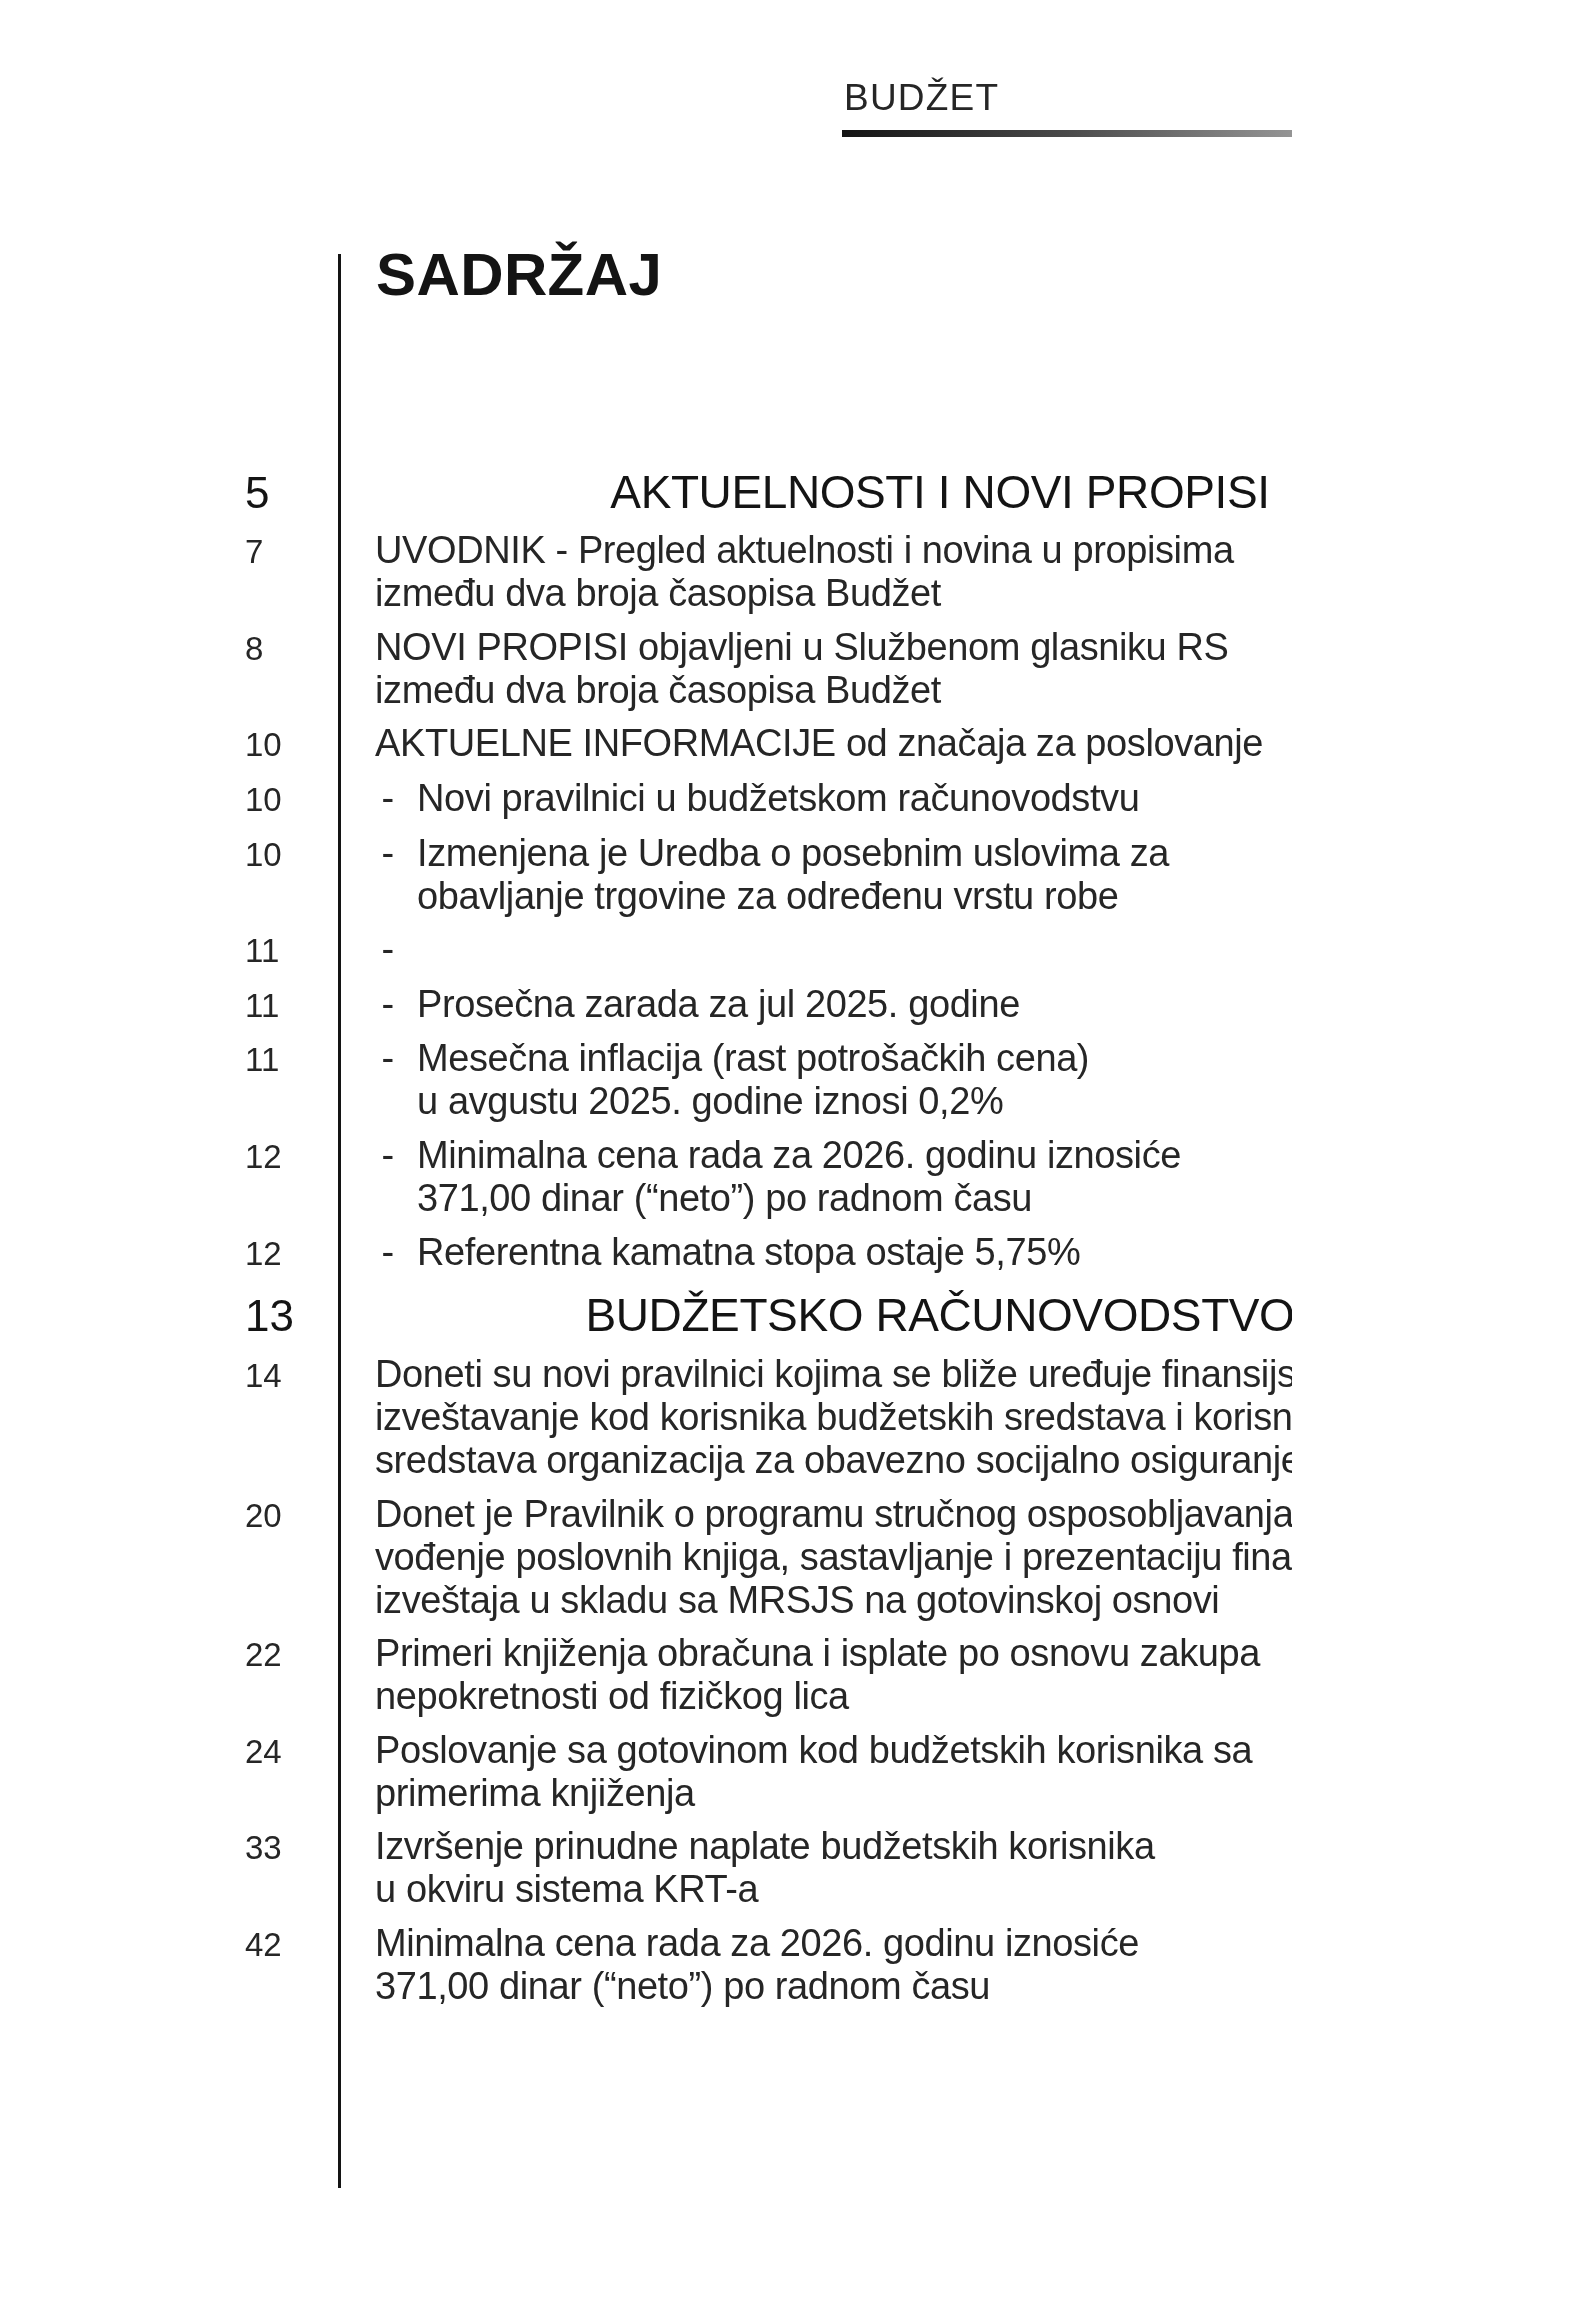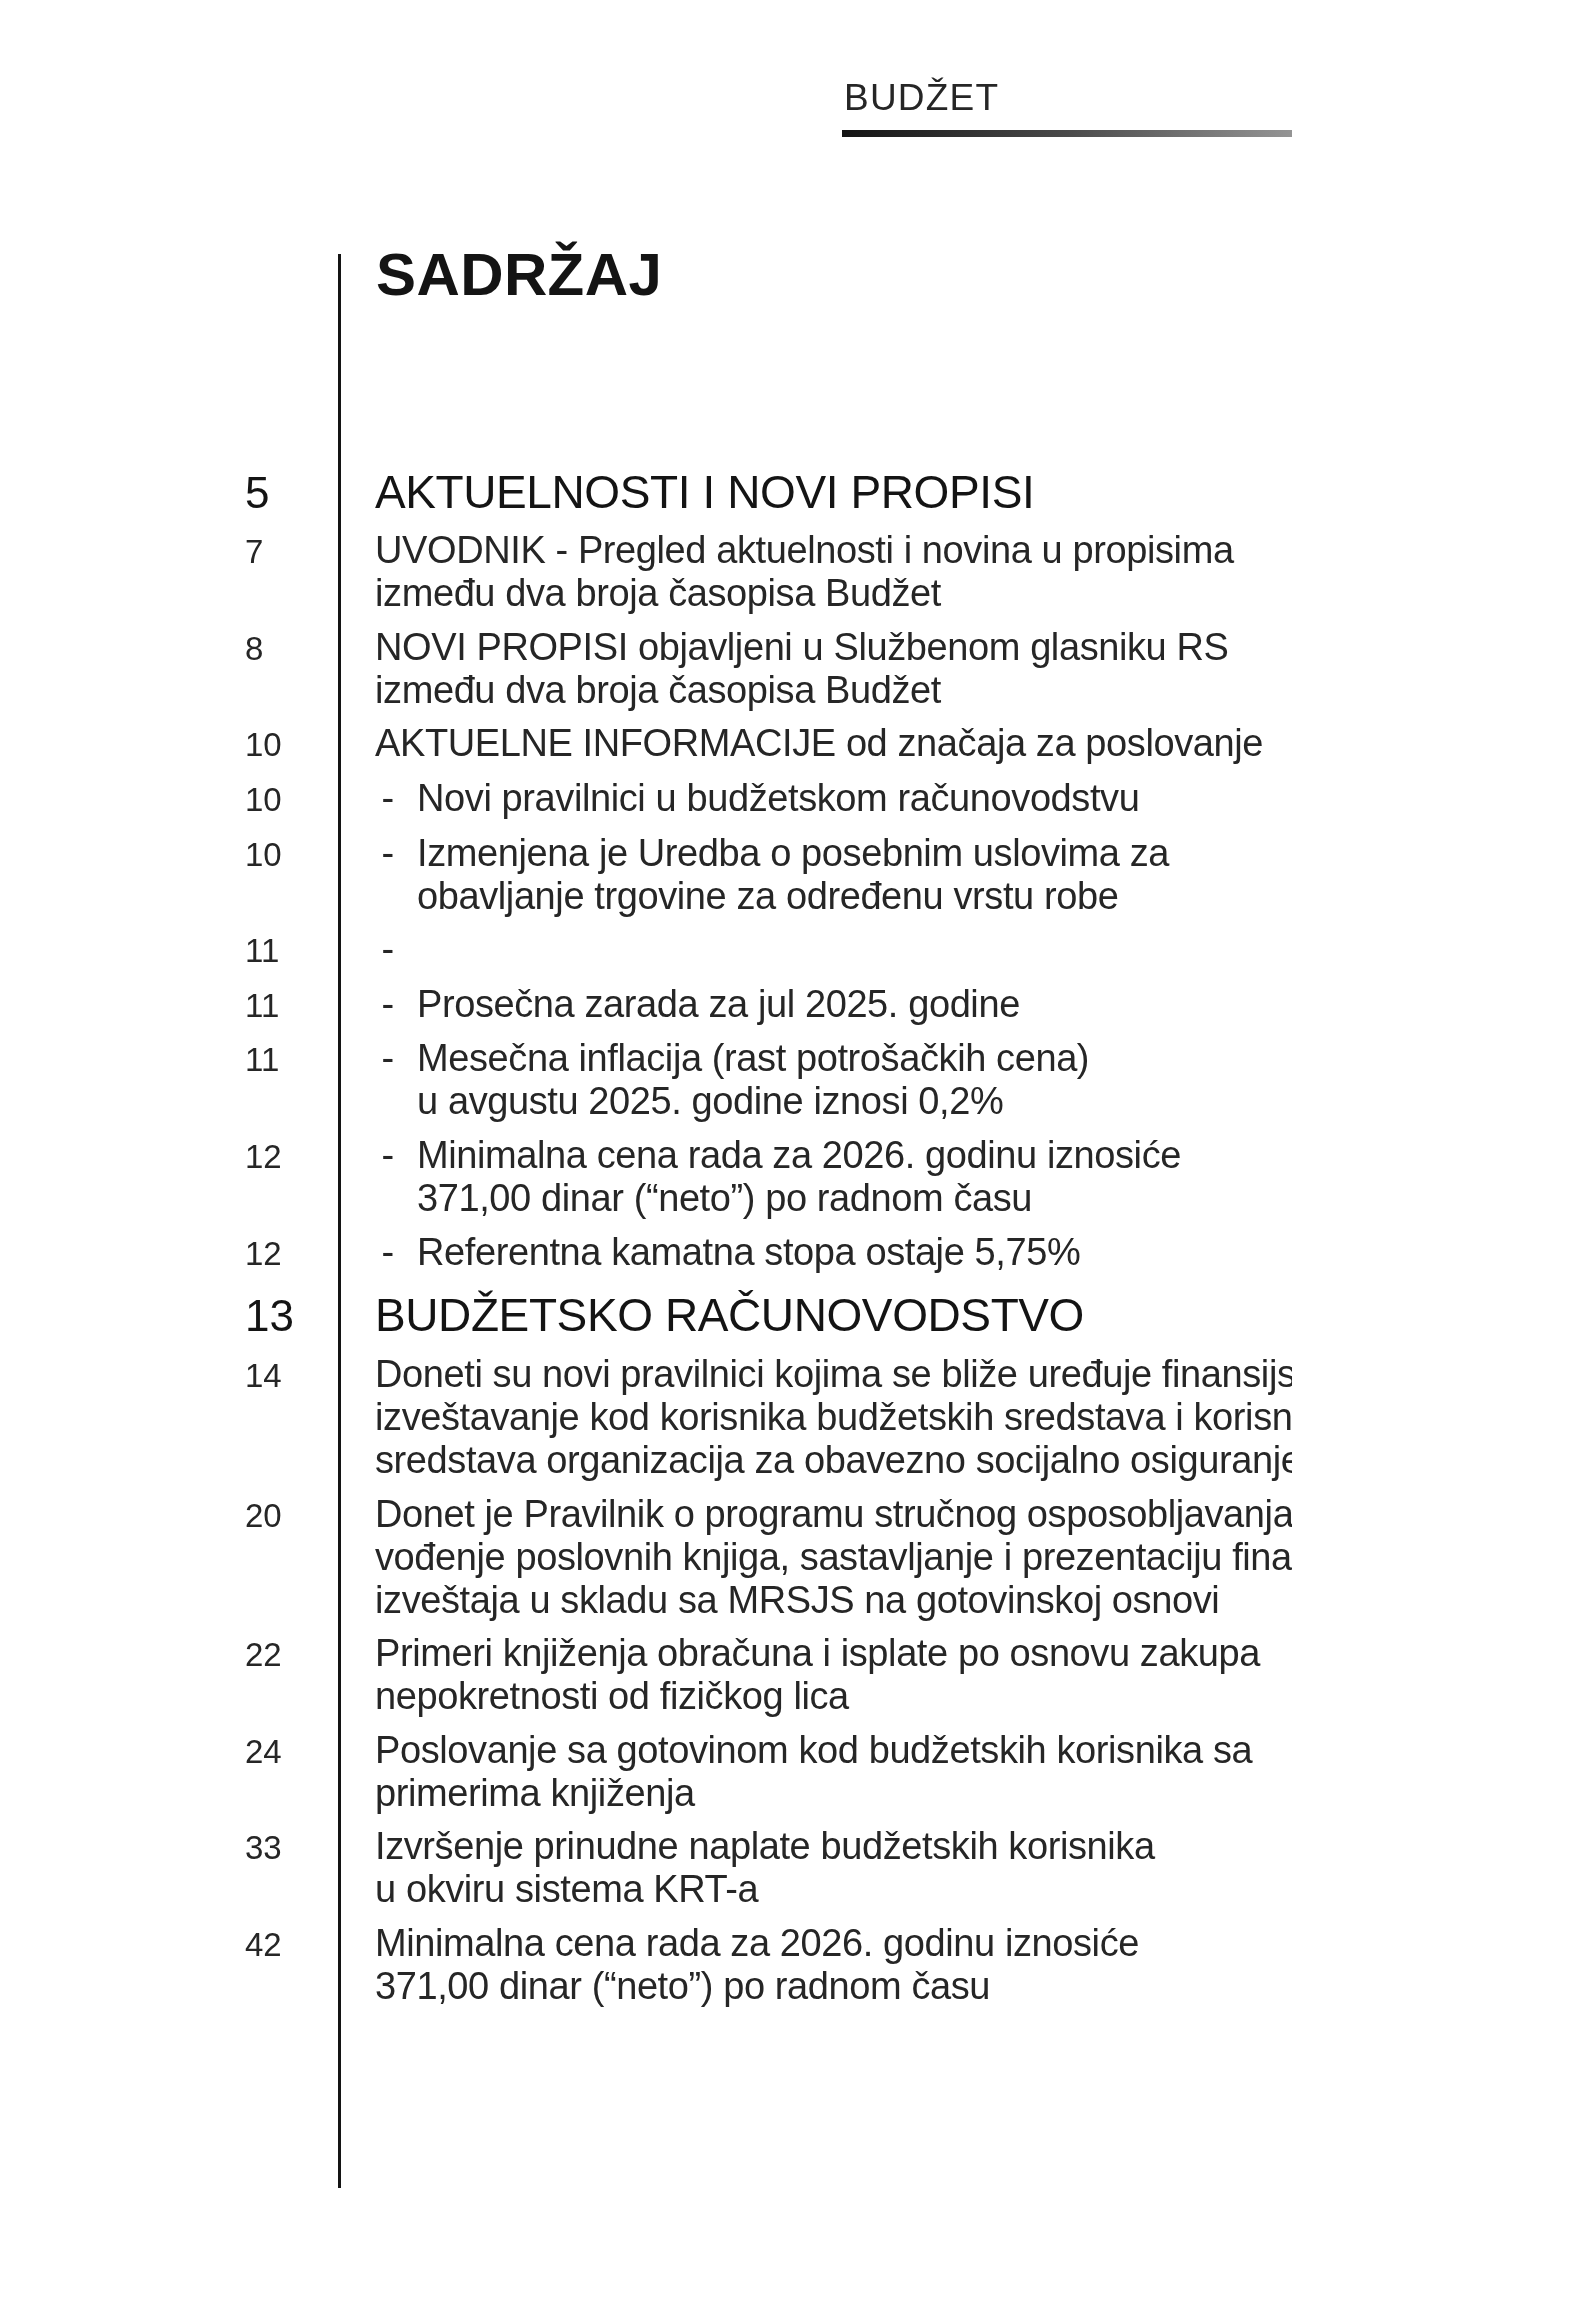--- a/index.html
+++ b/index.html
@@ -100,20 +100,21 @@
     font-size:44px;
     line-height:52px;
     color:var(--heading);
   }
   .entry.section .entry-body{
     font-size:46px;
     line-height:52px;
     font-weight:500;
     letter-spacing:-0.4px;
     color:var(--heading);
+    justify-content:center;
   }
 </style>
 </head>
 <body>
 
 <div class="page">
 
   <div class="magazine-header">BUDŽET</div>
 
   <div class="header-rule"></div>

